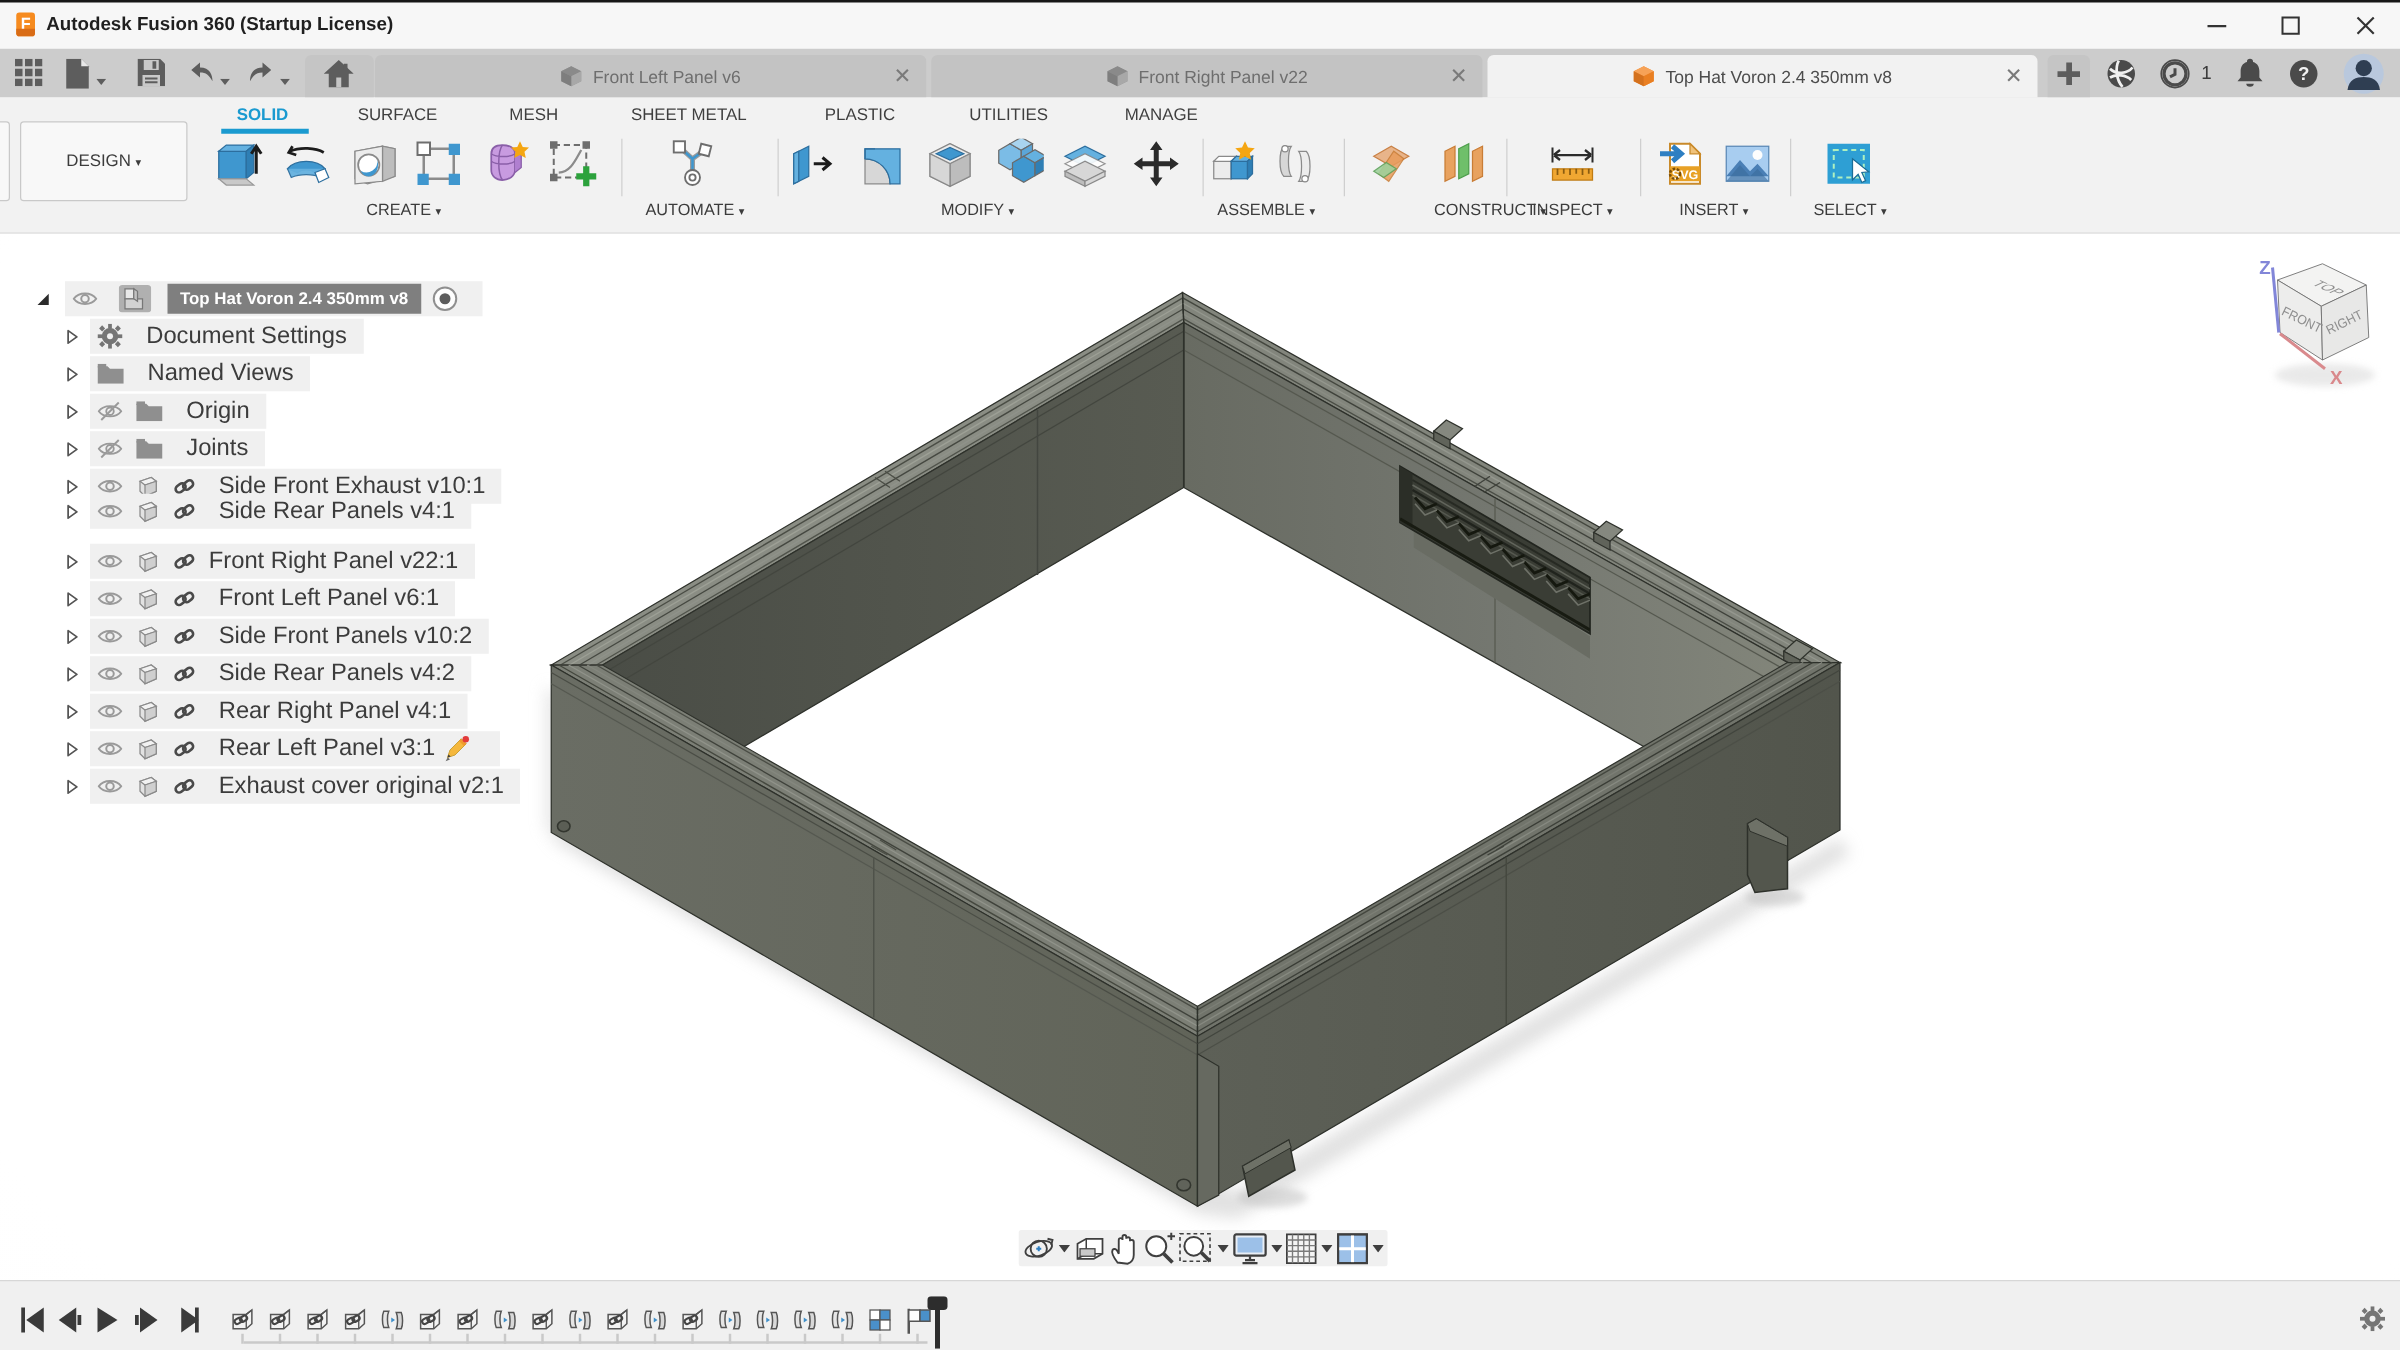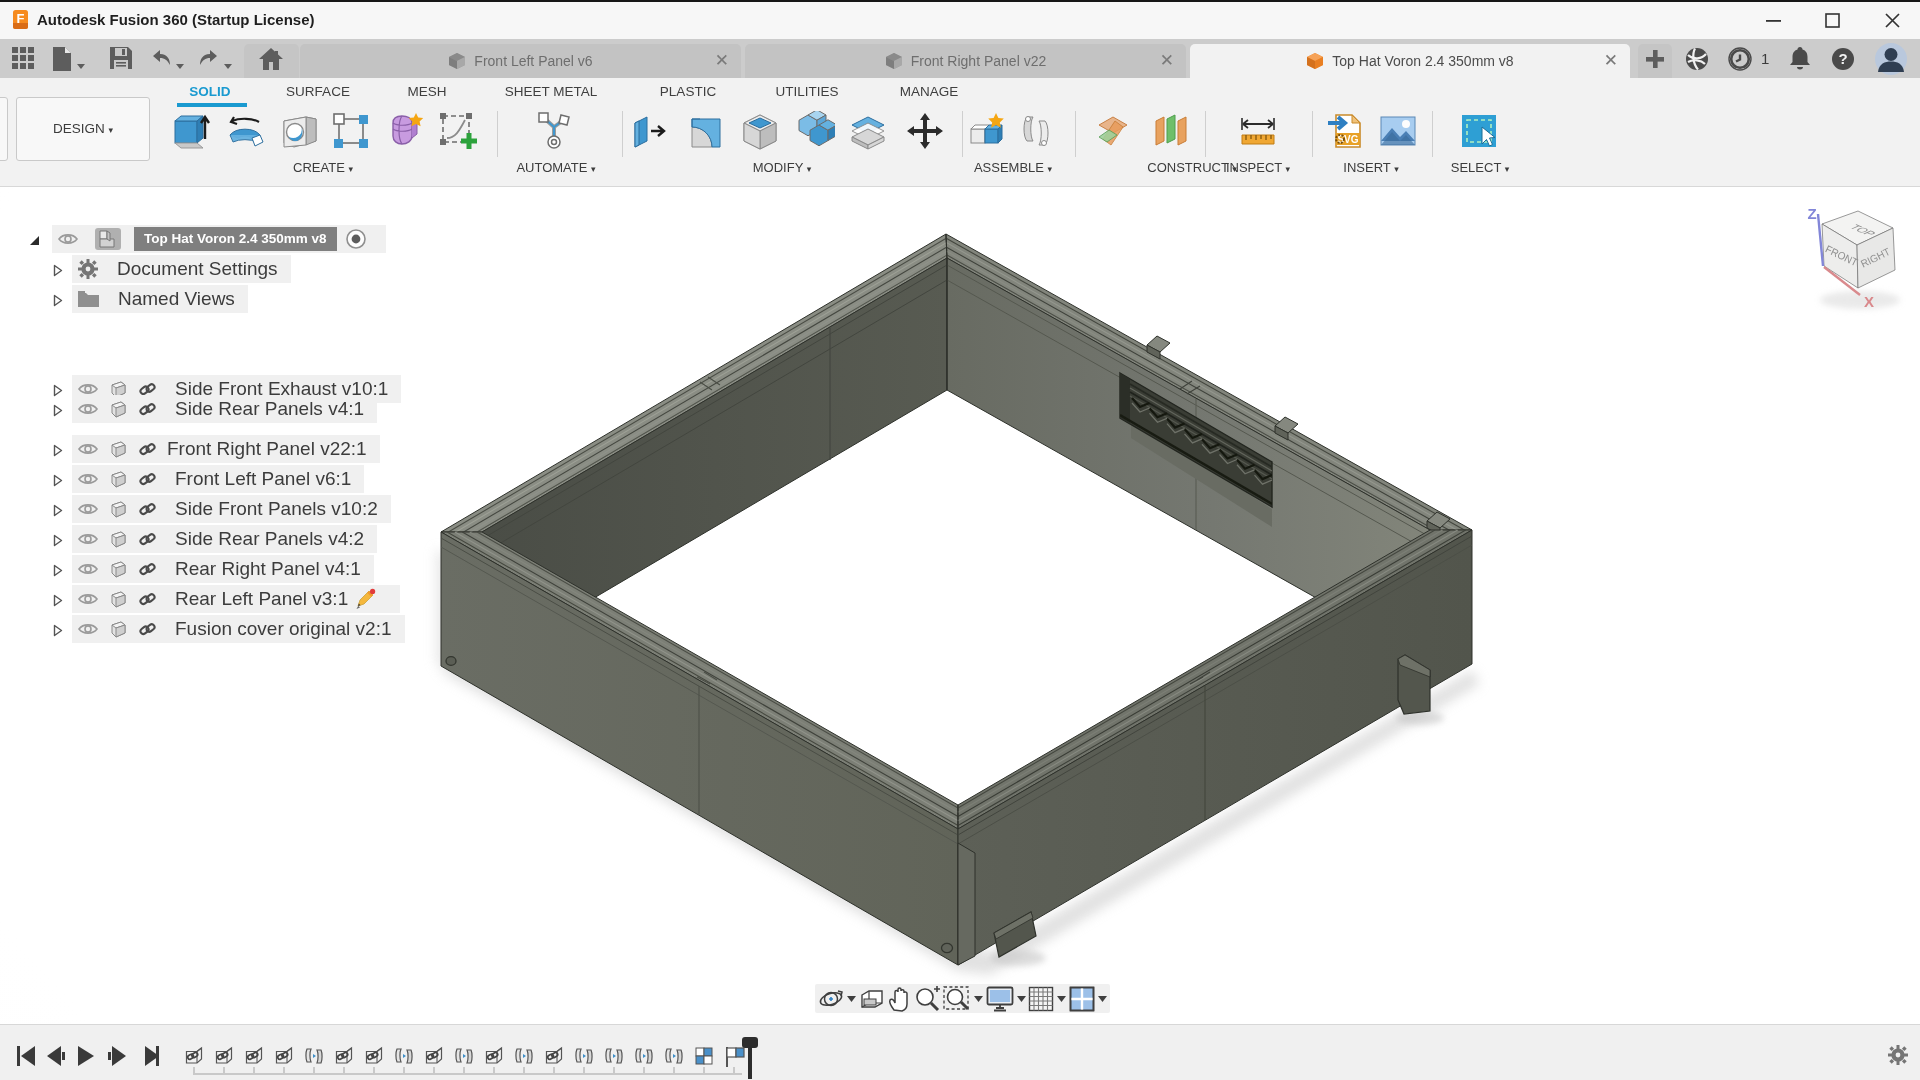--- a/index.html
+++ b/index.html
@@ -496,20 +496,62 @@
       <span class="bstrip">
         <span class="bico">
           <svg width="21" height="16" viewBox="0 0 21 16" style="">
             <path d="M0,2 L8,2 L10,4 L21,4 L21,16 L0,16 Z" fill="#8f8f8f"></path>
             <rect x="0" y="0" width="7" height="3" fill="#8f8f8f"></rect>
           </svg>
         </span>
         <span class="btxt">Named Views</span>
       </span>
     </div>
+    <div class="brow" style="top:127px">
+      <span class="btri"><svg width="10" height="13" viewBox="0 0 10 13" style="">
+          <path d="M1.5,1.5 L8.5,6.5 L1.5,11.5 Z" fill="none" stroke="#555" stroke-width="1.4" stroke-linejoin="round"></path>
+        </svg></span>
+      <span class="bstrip">
+        <span class="bico">
+          <svg width="20" height="16" viewBox="0 0 20 16" style="">
+            <path d="M1,8 C5,2.5 15,2.5 19,8 C15,13.5 5,13.5 1,8 Z" fill="none" stroke="#9a9a9a" stroke-width="1.5"></path>
+            <circle cx="10" cy="8" r="3" fill="none" stroke="#9a9a9a" stroke-width="1.5"></circle>
+            <line x1="3" y1="15" x2="17" y2="1" stroke="#9a9a9a" stroke-width="1.5"></line>
+          </svg>
+        </span>
+        <span class="bico">
+          <svg width="21" height="16" viewBox="0 0 21 16" style="">
+            <path d="M0,2 L8,2 L10,4 L21,4 L21,16 L0,16 Z" fill="#8f8f8f"></path>
+            <rect x="0" y="0" width="7" height="3" fill="#8f8f8f"></rect>
+          </svg>
+        </span>
+        <span class="btxt" style="margin-left:8px">Origin</span>
+      </span>
+    </div>
+    <div class="brow" style="top:157px">
+      <span class="btri"><svg width="10" height="13" viewBox="0 0 10 13" style="">
+          <path d="M1.5,1.5 L8.5,6.5 L1.5,11.5 Z" fill="none" stroke="#555" stroke-width="1.4" stroke-linejoin="round"></path>
+        </svg></span>
+      <span class="bstrip">
+        <span class="bico">
+          <svg width="20" height="16" viewBox="0 0 20 16" style="">
+            <path d="M1,8 C5,2.5 15,2.5 19,8 C15,13.5 5,13.5 1,8 Z" fill="none" stroke="#9a9a9a" stroke-width="1.5"></path>
+            <circle cx="10" cy="8" r="3" fill="none" stroke="#9a9a9a" stroke-width="1.5"></circle>
+            <line x1="3" y1="15" x2="17" y2="1" stroke="#9a9a9a" stroke-width="1.5"></line>
+          </svg>
+        </span>
+        <span class="bico">
+          <svg width="21" height="16" viewBox="0 0 21 16" style="">
+            <path d="M0,2 L8,2 L10,4 L21,4 L21,16 L0,16 Z" fill="#8f8f8f"></path>
+            <rect x="0" y="0" width="7" height="3" fill="#8f8f8f"></rect>
+          </svg>
+        </span>
+        <span class="btxt" style="margin-left:8px">Joints</span>
+      </span>
+    </div>
     <div class="brow" style="top:187px">
       <span class="btri"><svg width="10" height="13" viewBox="0 0 10 13" style="">
           <path d="M1.5,1.5 L8.5,6.5 L1.5,11.5 Z" fill="none" stroke="#555" stroke-width="1.4" stroke-linejoin="round"></path>
         </svg></span>
       <span class="bstrip">
         <span class="bico">
           <svg width="20" height="14" viewBox="0 0 20 14" style="">
             <path d="M1,7 C5,1.5 15,1.5 19,7 C15,12.5 5,12.5 1,7 Z" fill="none" stroke="#9a9a9a" stroke-width="1.6"></path>
             <circle cx="10" cy="7" r="3" fill="none" stroke="#9a9a9a" stroke-width="1.6"></circle>
           </svg>
@@ -763,21 +805,21 @@
           </svg>
         </span>
         <span class="bico">
           <svg width="17" height="17" viewBox="0 0 17 17" style="">
             <g fill="none" stroke="#4a4a4a" stroke-width="2.1">
               <rect x="1.2" y="6.5" width="8.6" height="5.6" rx="2.8" transform="rotate(-38 5.5 9.3)"></rect>
               <rect x="7.2" y="4.2" width="8.6" height="5.6" rx="2.8" transform="rotate(-38 11.5 7)"></rect>
             </g>
           </svg>
         </span>
-        <span class="btxt" style="margin-left:8px">Fusion cover original v2:1</span>
+        <span class="btxt" style="margin-left:8px">Exhaust cover original v2:1</span>
       </span>
     </div>
  <div class="navbar">
   <svg width="26" height="24" viewBox="0 0 26 24" style="">
         <ellipse cx="13" cy="12" rx="11" ry="5.5" fill="none" stroke="#3f3f3f" stroke-width="1.5" transform="rotate(-18 13 12)"></ellipse>
         <circle cx="13" cy="12" r="6.5" fill="none" stroke="#3f3f3f" stroke-width="1.5"></circle>
         <path d="M11,12 l4,0 m-2,-2 l0,4" stroke="#2e7fc2" stroke-width="1.6"></path>
         <path d="M20,4 l4,1 -1,4" fill="none" stroke="#3f3f3f" stroke-width="1.5"></path>
       </svg>
       <svg width="9" height="6" viewBox="0 0 9 6">

